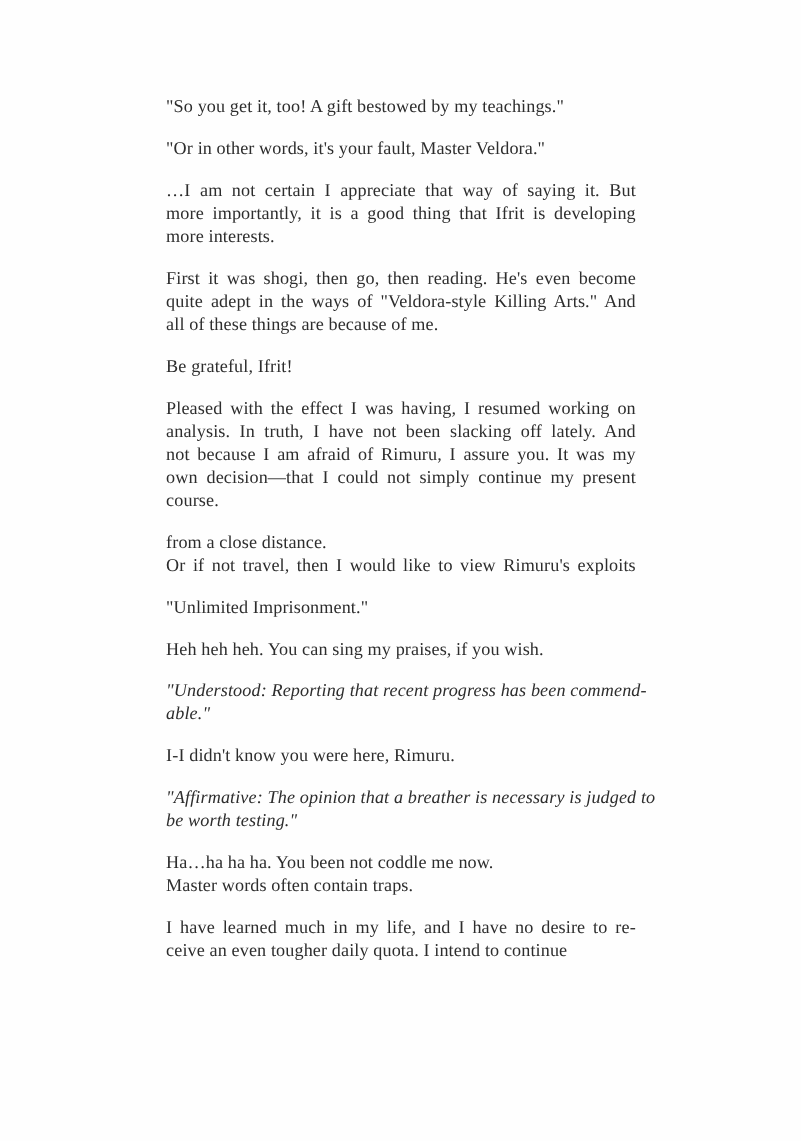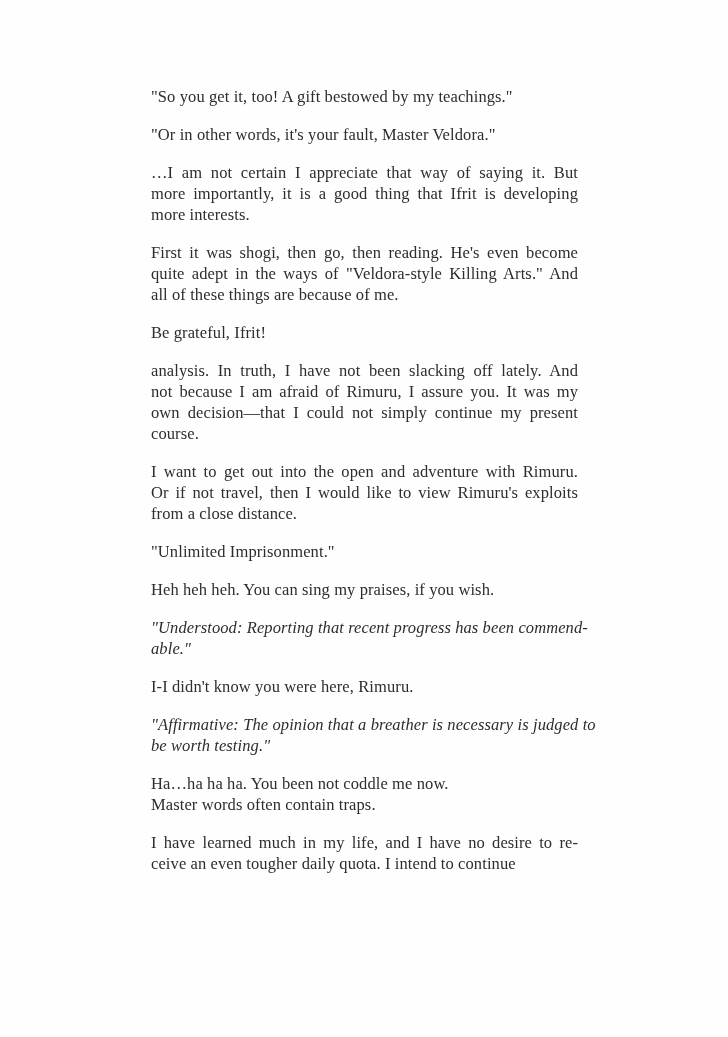--- a/index.html
+++ b/index.html
@@ -66,30 +66,30 @@
       <span class="ln">First it was shogi, then go, then reading. He's even become</span>
       <span class="ln">quite adept in the ways of "Veldora-style Killing Arts." And</span>
       <span class="ln last">all of these things are because of me.</span>
     </p>
 
     <p class="para">
       <span class="ln last">Be grateful, Ifrit!</span>
     </p>
 
     <p class="para">
+      <span class="ln">Pleased with the effect I was having, I resumed working on</span>
       <span class="ln">analysis. In truth, I have not been slacking off lately. And</span>
       <span class="ln">not because I am afraid of Rimuru, I assure you. It was my</span>
       <span class="ln">own decision—that I could not simply continue my present</span>
       <span class="ln last">course.</span>
     </p>
 
     <p class="para">
-      <span class="ln">I want to get out into the open and adventure with Rimuru.</span>
+      <span class="ln last">from a close distance.</span>
       <span class="ln">Or if not travel, then I would like to view Rimuru's exploits</span>
-      <span class="ln last">from a close distance.</span>
     </p>
 
     <p class="para">
       <span class="ln last">"Unlimited Imprisonment."</span>
     </p>
 
     <p class="para">
       <span class="ln last">Heh heh heh. You can sing my praises, if you wish.</span>
     </p>
 

